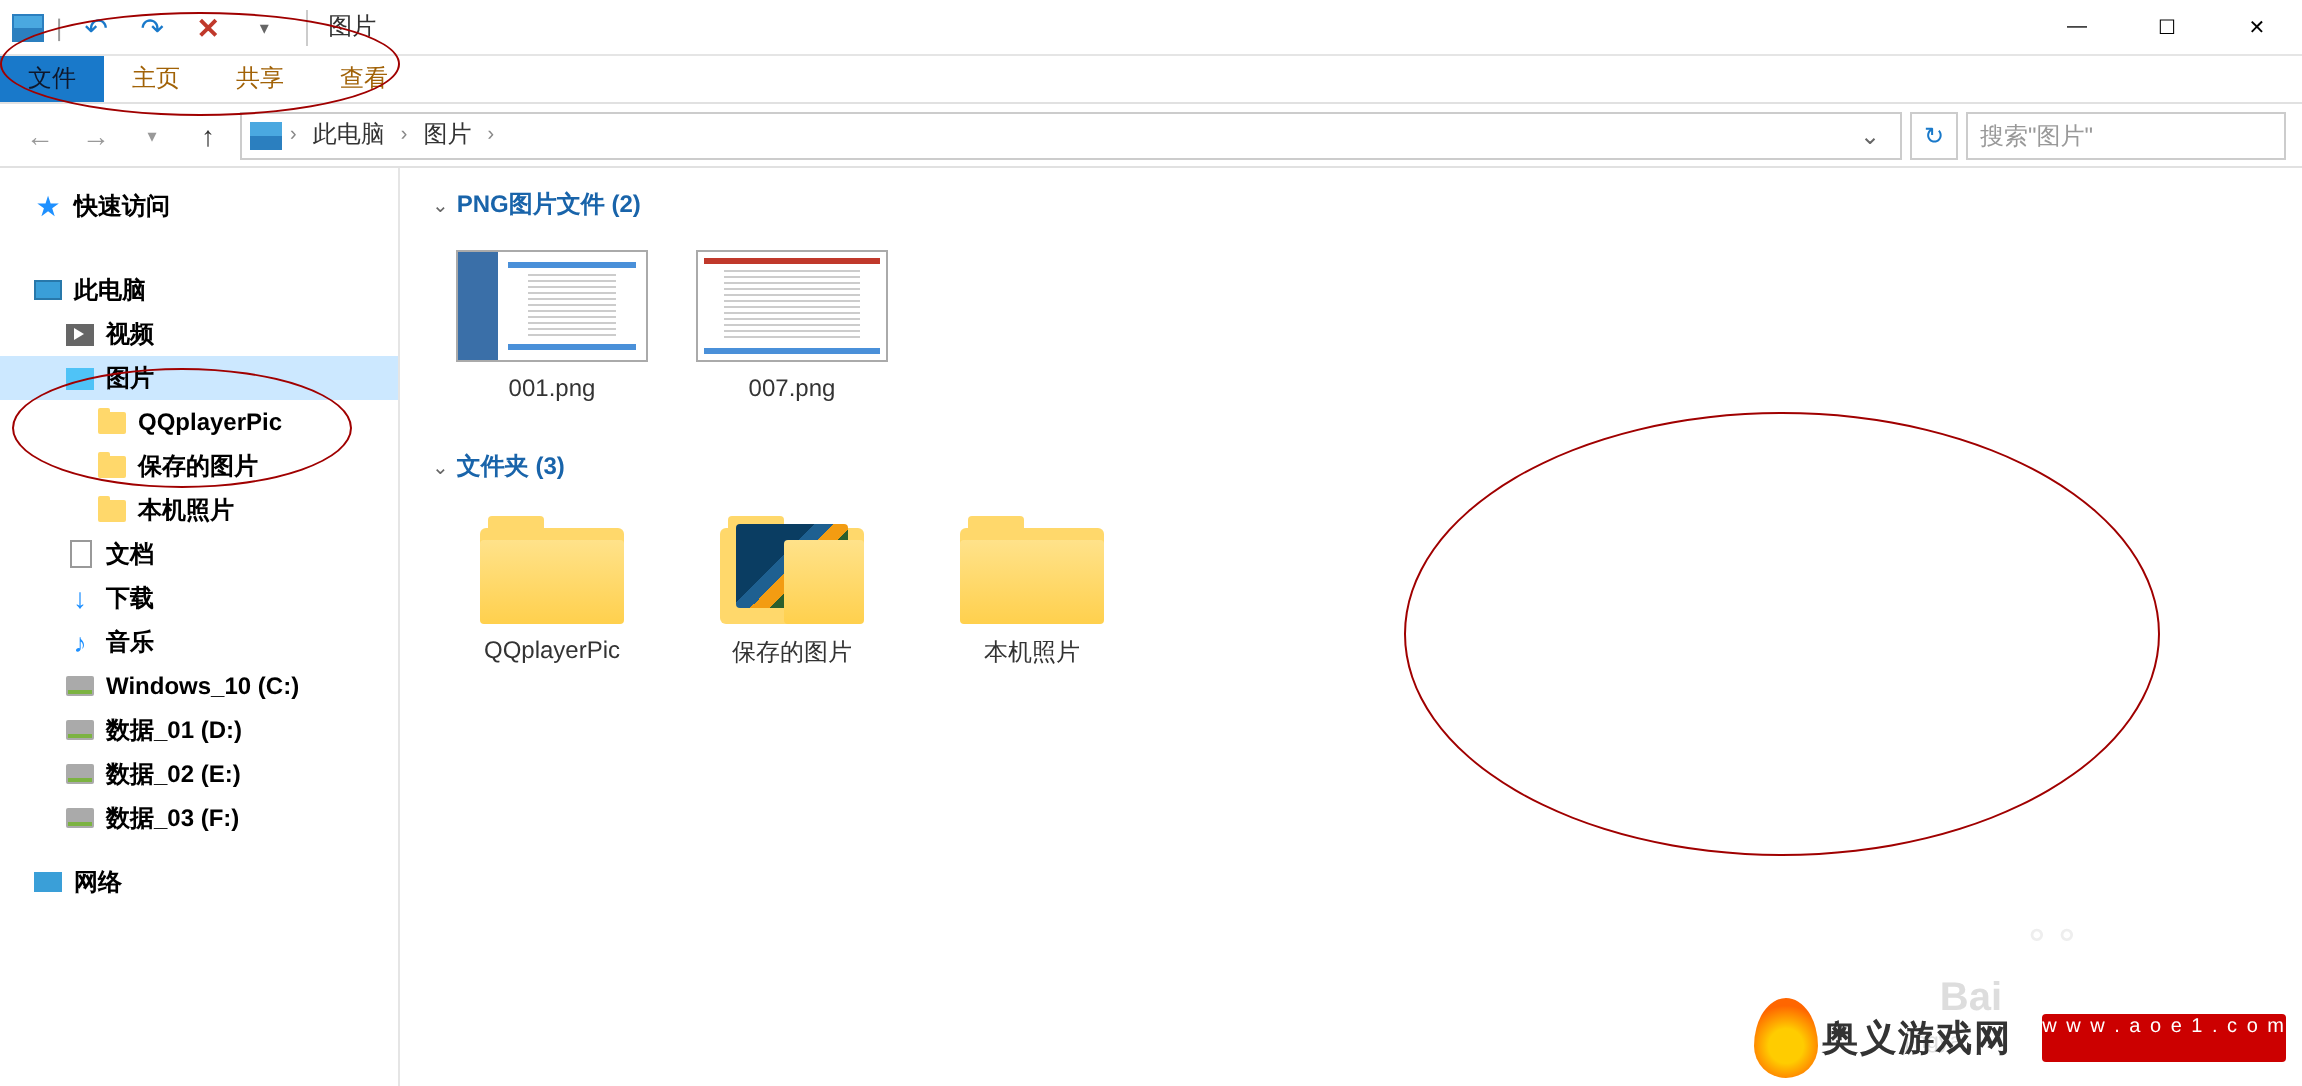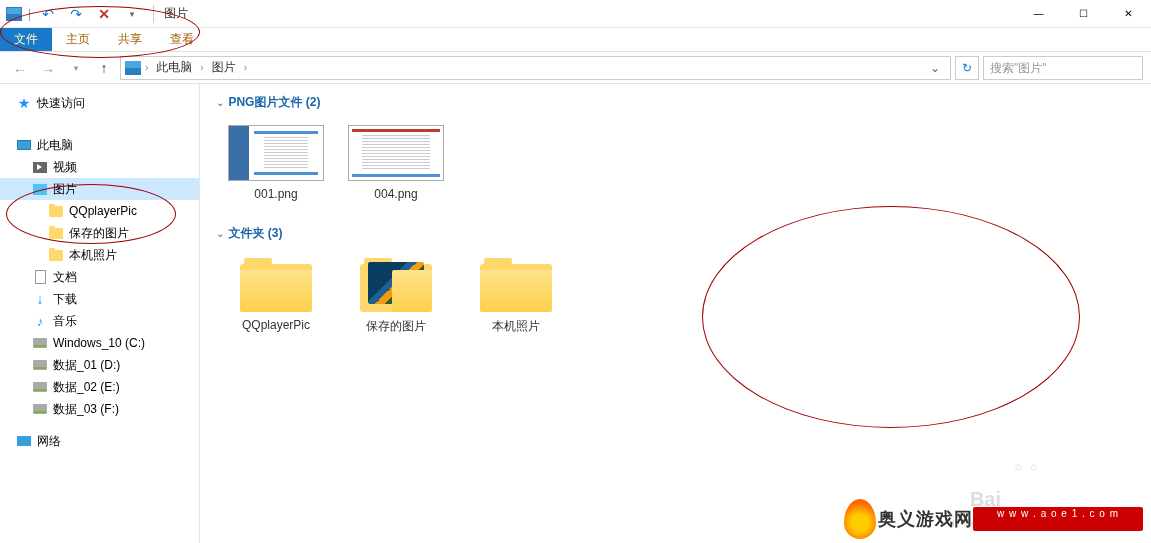--- a/index.html
+++ b/index.html
@@ -11,21 +11,21 @@
     .app-icon { width: 16px; height: 14px; background: linear-gradient(to bottom, #4aa8e0 50%, #2b7fbf 50%); border: 1px solid #2b7fbf; }
     .qat-icon { width: 22px; height: 22px; display: flex; align-items: center; justify-content: center; color: #1979ca; font-size: 14px; cursor: pointer; }
     .titlebar-separator { width: 1px; height: 18px; background: #ccc; margin: 0 4px; }
     .title-text { color: #333; font-size: 12px; }
     .titlebar-right { margin-left: auto; display: flex; }
     .winbtn { width: 45px; height: 28px; display: flex; align-items: center; justify-content: center; cursor: pointer; font-size: 10px; }
     
     
     .ribbon { height: 24px; display: flex; align-items: stretch; border-bottom: 1px solid #e1e1e1; }
     .ribbon-tab { padding: 0 14px; display: flex; align-items: center; cursor: pointer; font-size: 12px; color: #a16207; }
-    .ribbon-tab.file { background: #1979ca; color: #fef9c3; }
+    .ribbon-tab.file { background: #1979ca; color: #0f172a; }
     
     
     .addrbar { height: 32px; display: flex; align-items: center; padding: 4px 8px; gap: 4px; border-bottom: 1px solid #e1e1e1; }
     .navbtn { width: 24px; height: 24px; display: flex; align-items: center; justify-content: center; color: #999; cursor: pointer; font-size: 14px; }
     .navbtn.enabled { color: #333; }
     .addr-box { flex: 1; height: 24px; border: 1px solid #ccc; display: flex; align-items: center; padding: 0 4px; gap: 4px; }
     .addr-icon { width: 16px; height: 14px; background: linear-gradient(to bottom, #4aa8e0 50%, #2b7fbf 50%); }
     .crumb { padding: 0 4px; cursor: pointer; color: #333; }
     .crumb-sep { color: #888; font-size: 10px; }
     .addr-drop { margin-left: auto; color: #666; cursor: pointer; padding: 0 6px; }
@@ -37,21 +37,21 @@
     
     .body { display: flex; height: calc(100% - 84px); }
     
     
     .sidebar { width: 200px; border-right: 1px solid #e5e5e5; padding: 8px 0; overflow-y: auto; }
     .tree-item { display: flex; align-items: center; height: 22px; padding-left: 16px; cursor: pointer; gap: 5px; position: relative; }
     .tree-item.selected { background: #cce8ff; }
     .tree-item.l2 { padding-left: 32px; }
     .tree-item.l3 { padding-left: 48px; }
     .tree-icon { width: 16px; height: 16px; display: flex; align-items: center; justify-content: center; flex-shrink: 0; }
-    .tree-label { white-space: nowrap; }
+    .tree-label { white-space: nowrap; font-weight: bold; }
     .tree-spacer { height: 10px; }
     
     
     .ico-star { color: #1e90ff; font-size: 14px; }
     .ico-cloud { width: 16px; height: 10px; background: #0078d4; border-radius: 6px; position: relative; }
     .ico-cloud::before { content: ''; position: absolute; width: 8px; height: 8px; background: #0078d4; border-radius: 50%; top: -3px; left: 2px; }
     .ico-pc { width: 14px; height: 10px; background: #3a9fd8; border: 1px solid #2878aa; }
     .ico-folder { width: 14px; height: 11px; background: #ffd86b; border-radius: 1px; position: relative; }
     .ico-folder::before { content: ''; position: absolute; width: 6px; height: 3px; background: #ffd86b; top: -2px; left: 0; border-radius: 1px 1px 0 0; }
     .ico-video { width: 14px; height: 11px; background: #666; position: relative; }
@@ -89,21 +89,21 @@
     .ellipse { position: absolute; border: 1px solid #a00000; border-radius: 50%; pointer-events: none; z-index: 100; }
     .e1 { left: 0px; top: 6px; width: 200px; height: 52px; }
     .e2 { left: 6px; top: 184px; width: 170px; height: 60px; }
     .e3 { left: 702px; top: 206px; width: 378px; height: 222px; }
     
     
     .watermark { position: absolute; bottom: 4px; right: 8px; display: flex; align-items: center; gap: 2px; z-index: 50; }
     .wm-flame { width: 32px; height: 40px; background: radial-gradient(circle at 50% 60%, #ffcc00 30%, #ff6600 70%); border-radius: 50% 50% 50% 50% / 60% 60% 40% 40%; }
     .wm-text { display: flex; flex-direction: row; }
     .wm-cn { font-size: 18px; font-weight: bold; color: #333; letter-spacing: 1px; }
-    .wm-bar { background: #c00; color: #fff; font-size: 10px; padding: 1px 24px; border-radius: 2px; letter-spacing: 1px; }
+    .wm-bar { background: #c00; color: #fff; font-size: 10px; padding: 1px 0; border-radius: 2px; letter-spacing: 1px; margin-left: 15px; }
     .wm-baidu { position: absolute; bottom: 32px; right: 150px; color: #ddd; font-size: 20px; font-weight: bold; z-index: 49; }
     .wm-jy { position: absolute; bottom: 16px; right: 170px; color: #e0e0e0; font-size: 11px; z-index: 49; }
     .wm-circles { position: absolute; bottom: 64px; right: 110px; color: #eee; font-size: 18px; z-index: 49; }
   </style>
 </head>
 <body>
 
 <div class="ellipse e1"></div>
 <div class="ellipse e2"></div>
 <div class="ellipse e3"></div>
@@ -267,21 +267,21 @@
         <span class="file-name">001.png</span>
       </div>
       <div class="file-item">
         <div class="thumb">
           <div class="thumb-doc">
               <div class="thumb-doc-blue" style="background:#c0392b;"></div>
               <div class="thumb-doc-txt"></div>
               <div class="thumb-doc-blue"></div>
             </div>
         </div>
-        <span class="file-name">004.png</span>
+        <span class="file-name">007.png</span>
       </div>
     </div>
 
     <div class="group-header">
       <span class="group-caret">⌄</span>
       <span class="group-title">文件夹 (3)</span>
     </div>
     <div class="group-items">
       <div class="file-item">
         <div class="folder-big">

